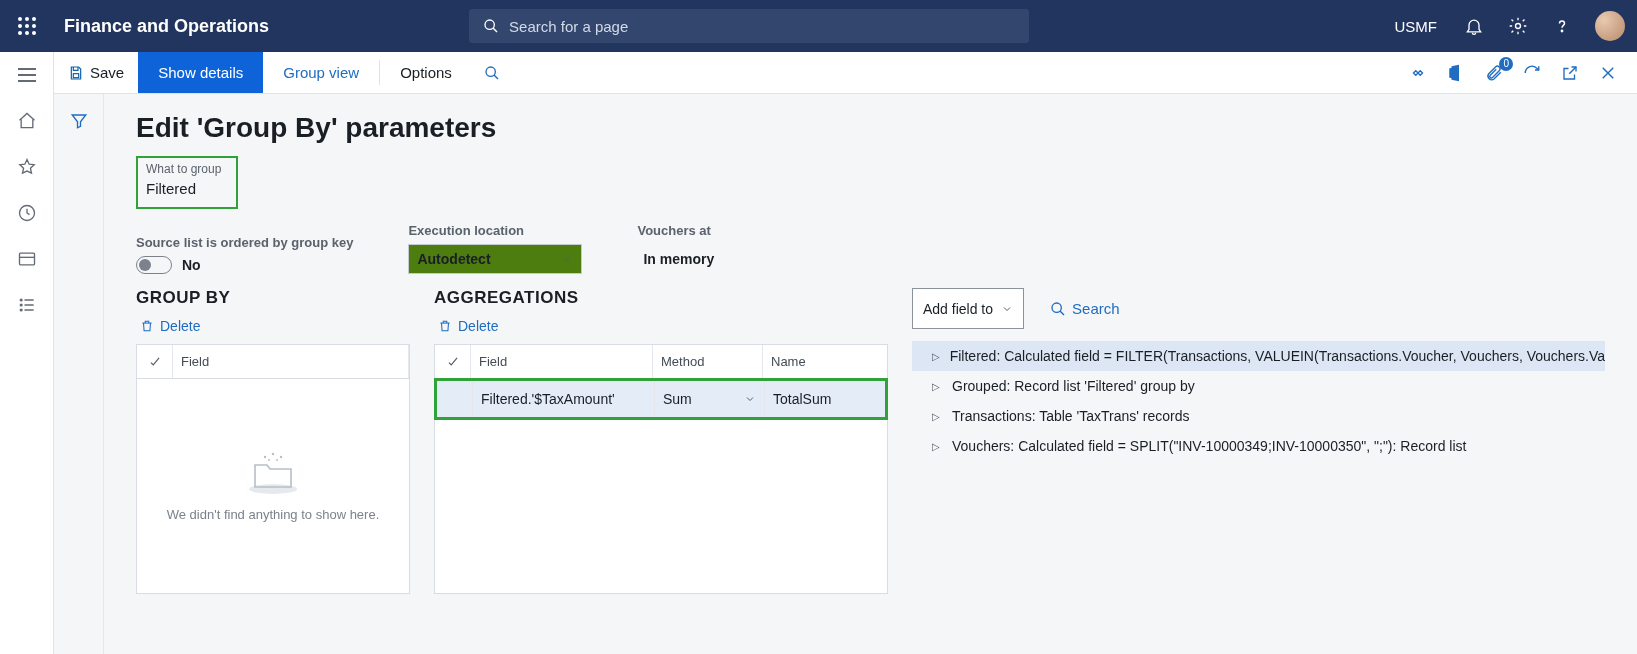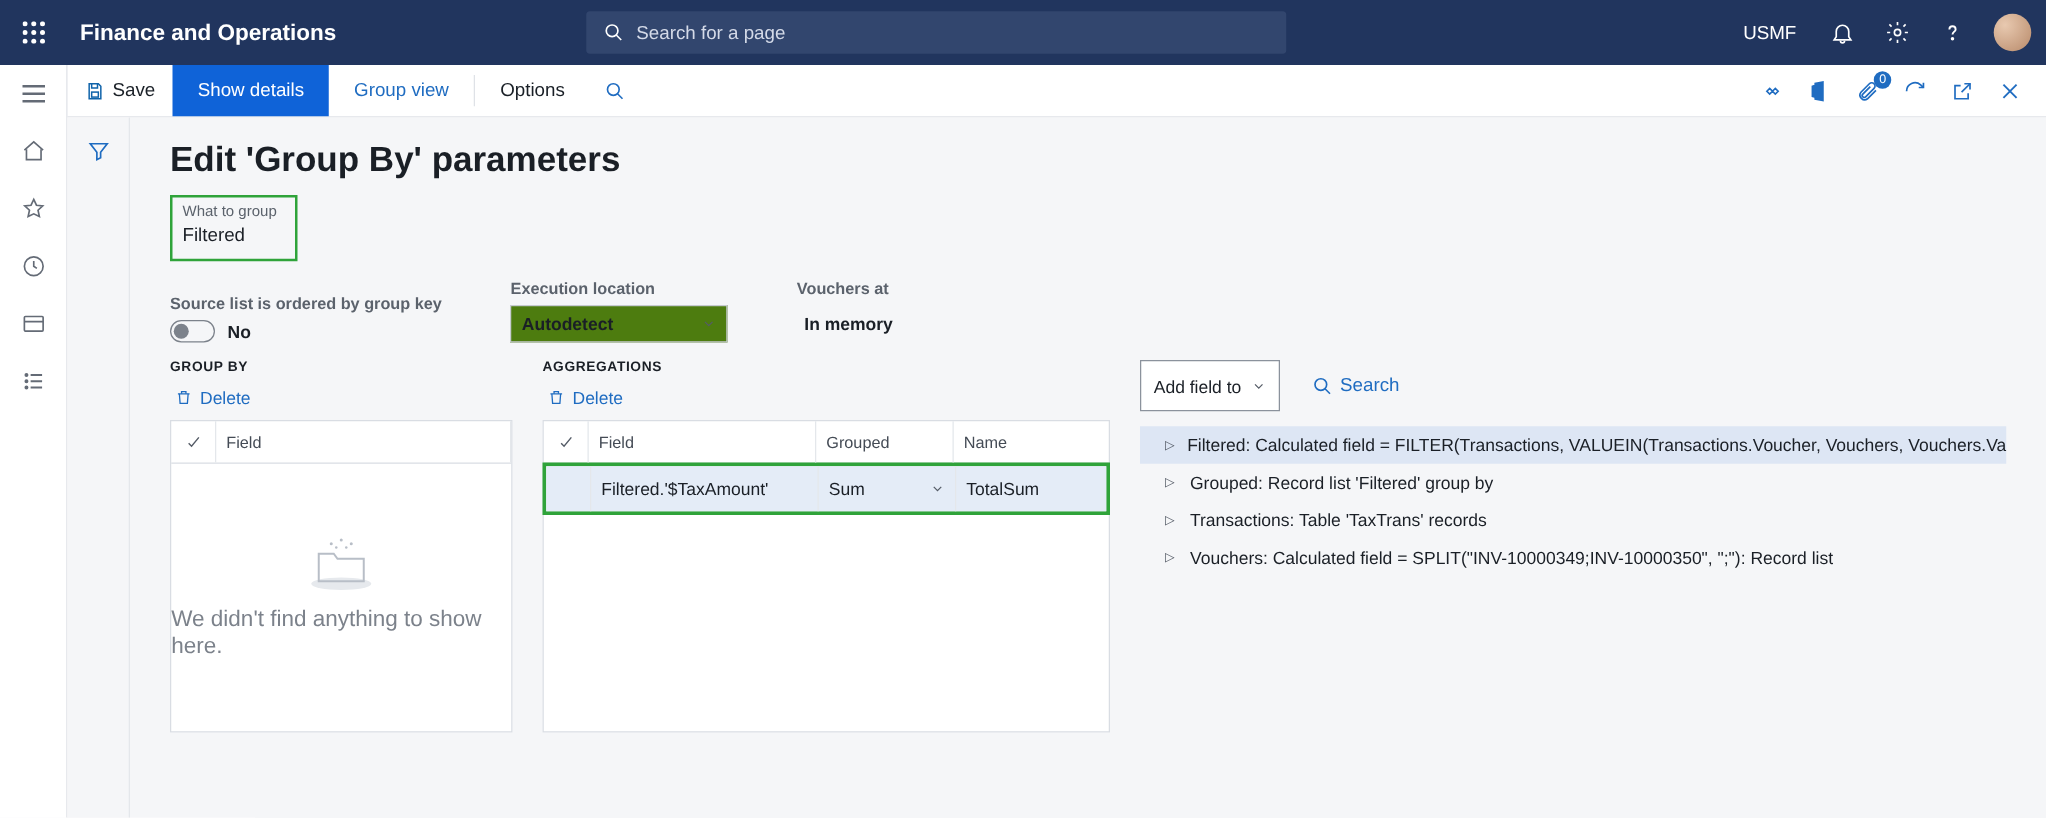--- a/index.html
+++ b/index.html
@@ -61,21 +61,21 @@
   .toggle { width: 36px; height: 18px; border: 1px solid #7c828b; border-radius: 10px; position: relative; display: inline-block; }
   .toggle::after { content: ""; position: absolute; left: 2px; top: 2px; width: 12px; height: 12px; border-radius: 50%; background: #7c828b; }
   .toggle-wrap { display: flex; align-items: center; gap: 10px; }
   .toggle-wrap .no { font-size: 14px; color: #1a1f26; }
 
   .select-box { width: 174px; height: 30px; border: 1px solid #c6cad0; background: #4d7c0f; display: flex; align-items: center; justify-content: space-between; padding: 0 8px; font-size: 14px; color: #1a1f26; cursor: pointer; }
   .readonly-box { width: 174px; height: 30px; display: flex; align-items: center; padding: 0 6px; font-size: 14px; color: #1a1f26; }
 
   .panels { display: flex; gap: 24px; align-items: flex-start; }
 
-  .panel-head { font-size: 11px; font-weight: 600; color: #1a1f26; letter-spacing: .5px; margin-bottom: 8px; }
+  .panel-head { font-size: 17px; font-weight: 600; color: #1a1f26; letter-spacing: .5px; margin-bottom: 8px; }
   .delete-link { color: #1f6cc1; font-size: 14px; display: inline-flex; align-items: center; gap: 6px; cursor: pointer; margin: 2px 0 10px 4px; }
   .delete-link svg { stroke: #1f6cc1; }
 
   .grid { background: #fff; border: 1px solid #d9dde3; }
   .grid-groupby { width: 274px; height: 250px; }
   .grid-agg { width: 454px; height: 250px; }
   .ghead { display: flex; border-bottom: 1px solid #d9dde3; height: 34px; align-items: stretch; }
   .ghead .hcell { font-size: 13px; color: #444b55; display: flex; align-items: center; padding: 0 8px; border-right: 1px solid #e4e7eb; }
   .ghead .hcheck { width: 36px; justify-content: center; }
   .grow { display: flex; height: 36px; align-items: stretch; }
@@ -318,21 +318,21 @@
           <div class="empty">
             <svg class="folder-svg" width="56" height="44" viewBox="0 0 56 44">
               <ellipse cx="28" cy="38" rx="24" ry="5" fill="#e6e9ed"></ellipse>
               <path d="M10 14h12l3 4h21v18H10z" fill="none" stroke="#b8bec7" stroke-width="1.6"></path>
               <circle cx="20" cy="6" r="1.2" fill="#b8bec7"></circle>
                 <circle cx="28" cy="3" r="1.2" fill="#b8bec7"></circle>
                 <circle cx="36" cy="6" r="1.2" fill="#b8bec7"></circle>
               <circle cx="24" cy="9" r="1" fill="#b8bec7"></circle>
                 <circle cx="32" cy="9" r="1" fill="#b8bec7"></circle>
             </svg>
-            <div style="font-size:18px">We didn't find anything to show here.</div>
+            <div style="font-size:13px">We didn't find anything to show here.</div>
           </div>
         </div>
       </div>
 
       <div>
         <div class="panel-head">AGGREGATIONS</div>
         <div class="delete-link">
           <svg width="14" height="14" viewBox="0 0 24 24" fill="none" stroke-width="1.8">
               <path d="M4 7h16"></path>
               <path d="M9 7V4h6v3"></path>
@@ -341,21 +341,21 @@
           <span>Delete</span>
         </div>
         <div class="grid grid-agg">
           <div class="ghead">
             <div class="hcell hcheck">
               <svg width="14" height="14" viewBox="0 0 24 24" fill="none" stroke="#555c67" stroke-width="2">
                   <path d="M5 13l4 4 10-12"></path>
                 </svg>
             </div>
             <div class="hcell" style="width:182px">Field</div>
-            <div class="hcell" style="width:110px">Grouped</div>
+            <div class="hcell" style="width:110px">Method</div>
             <div class="hcell" style="flex:1;border-right:none">Name</div>
           </div>
           <div class="agg-hl">
             <div class="grow selected">
               <div class="cell" style="width:36px"></div>
               <div class="cell" style="width:182px">Filtered.'$TaxAmount'</div>
               <div class="cell dropdown-cell" style="width:110px">
                 <span>Sum</span>
                 <svg width="12" height="12" viewBox="0 0 24 24" fill="none" stroke="#555c67" stroke-width="2">
                     <path d="M6 9l6 6 6-6"></path>

